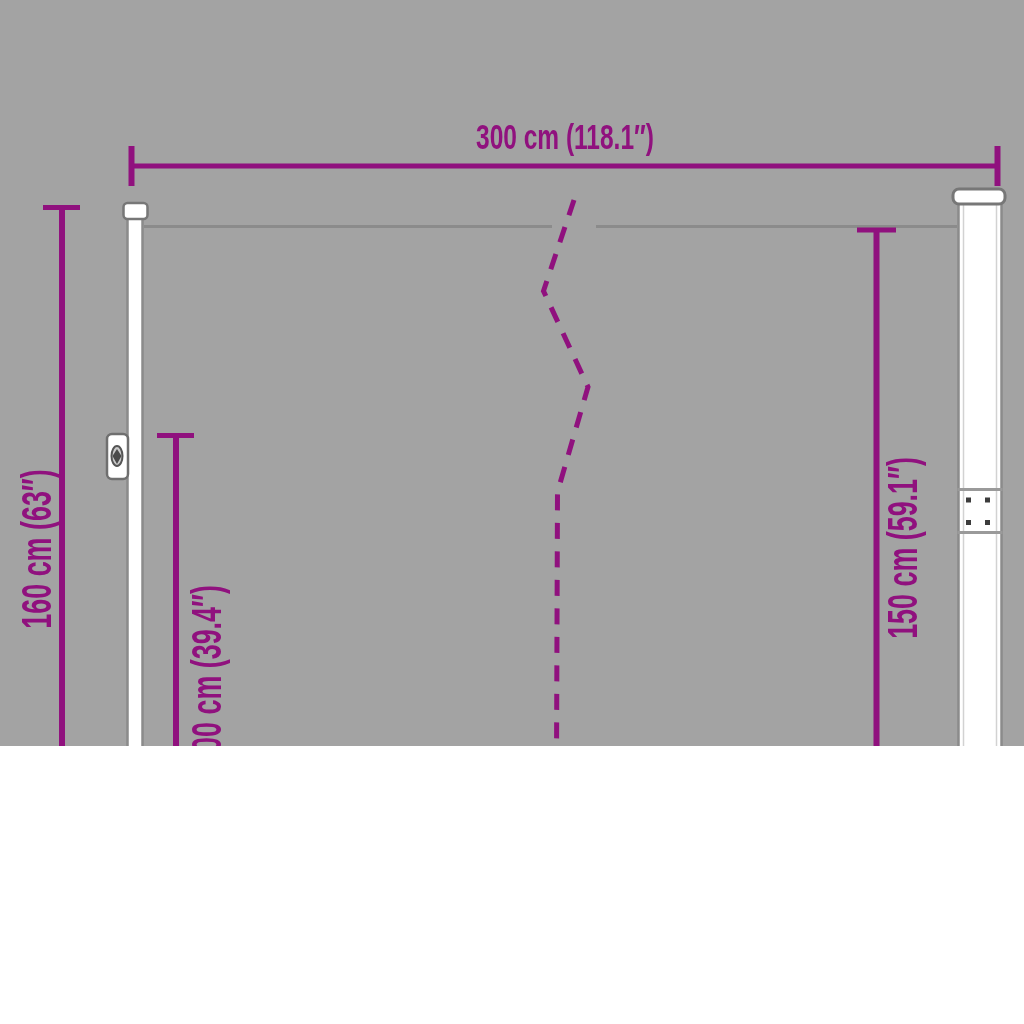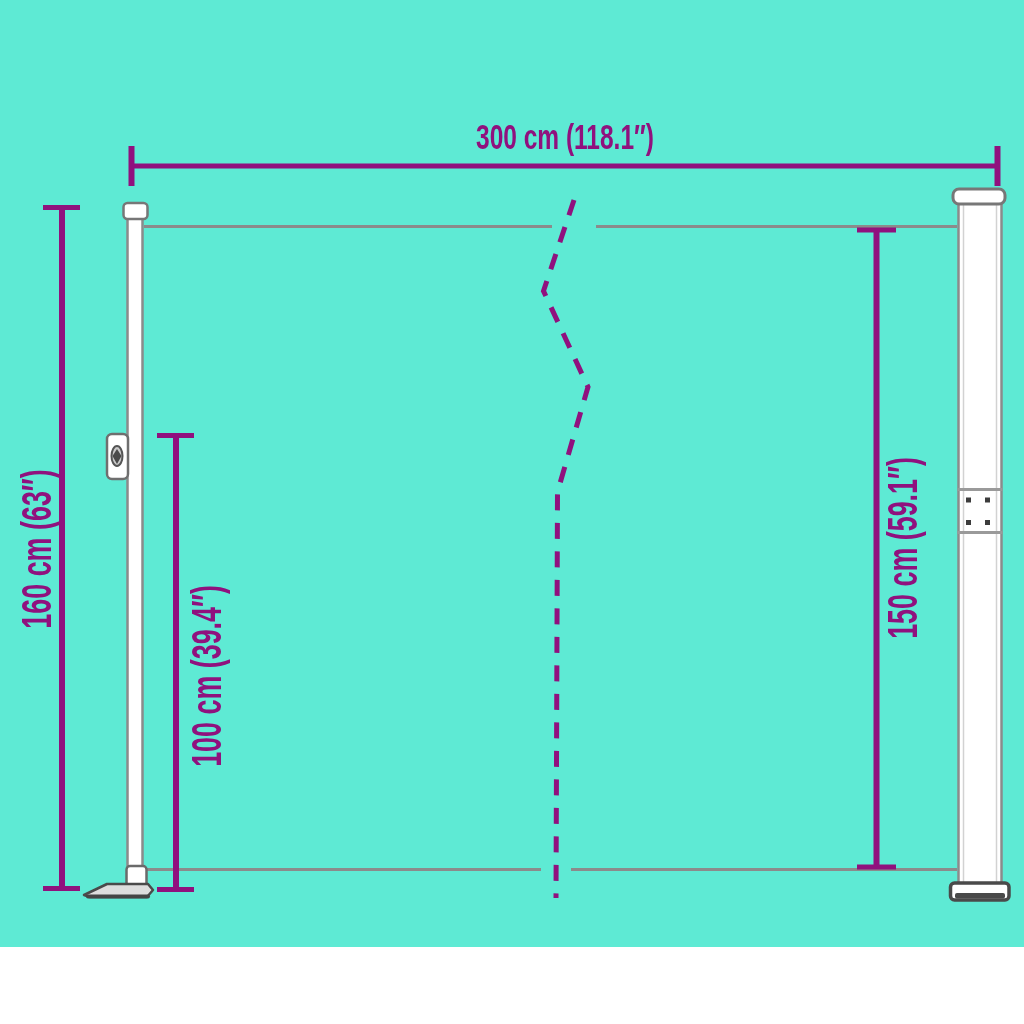--- a/index.html
+++ b/index.html
@@ -1,20 +1,20 @@
 <!DOCTYPE html>
 <html><head>
 <meta charset="utf-8">
 <style>
   html, body { margin: 0; padding: 0; background: #ffffff; }
   .canvas {
     position: relative;
     width: 1024px;
-    height: 947px;
-    background: #5eead4;
+    height: 746px;
+    background: #a3a3a3;
     overflow: hidden;
     font-family: "Liberation Sans", sans-serif;
   }
   .canvas svg { position: absolute; left: 0; top: 0; }
   .dim-label {
     position: absolute;
     color: #90117e;
     font-weight: bold;
     white-space: nowrap;
     -webkit-font-smoothing: antialiased;

